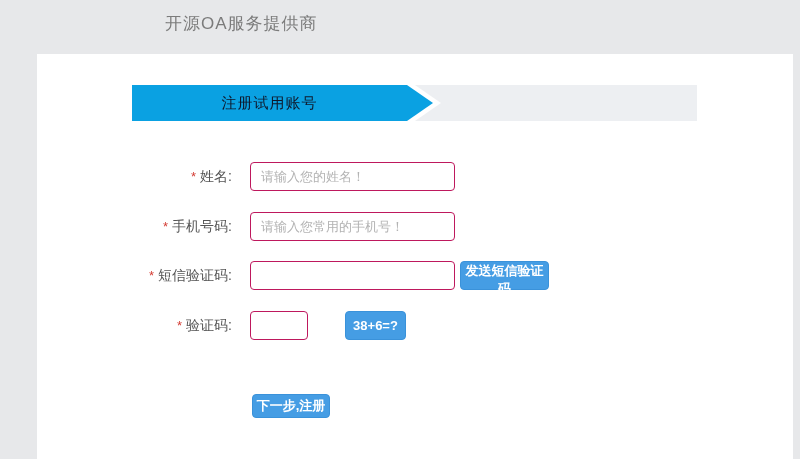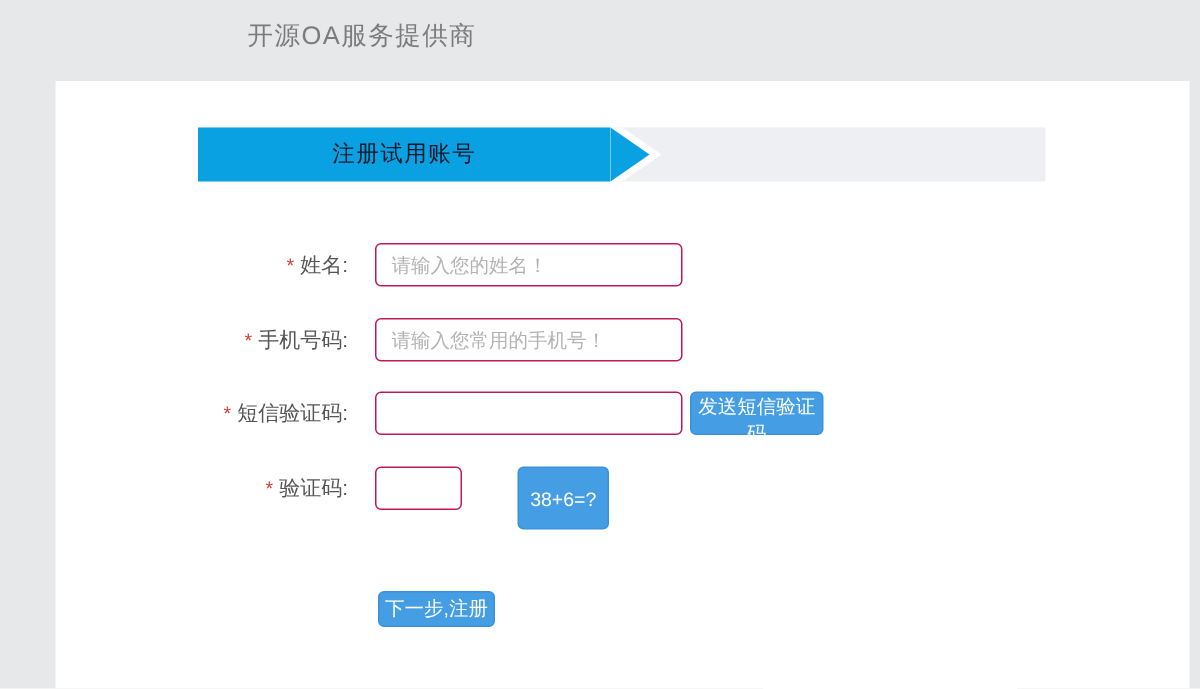--- a/index.html
+++ b/index.html
@@ -91,30 +91,31 @@
   .text-input::placeholder { color: #b3b3b3; opacity: 1; }
   .text-input.short { width: 58px; }
   .btn {
     border: 1px solid #3a92da;
     background: #459de4;
     color: #ffffff;
     border-radius: 4px;
     font-size: 13px;
     cursor: pointer;
     font-family: "Liberation Sans", "DejaVu Sans", sans-serif;
+    font-weight: bold;
   }
   .btn-sms {
     position: absolute;
     left: 423px; top: 0;
     width: 89px; height: 29px;
   }
   .btn-captcha {
     position: absolute;
     left: 308px; top: 0;
-    width: 61px; height: 42px;
+    width: 61px; height: 29px;
   }
   .btn-submit {
     position: absolute;
     left: 215px; top: 340px;
     width: 78px; height: 24px;
     line-height: 22px;
     padding: 0;
   }
 </style>
 </head>

